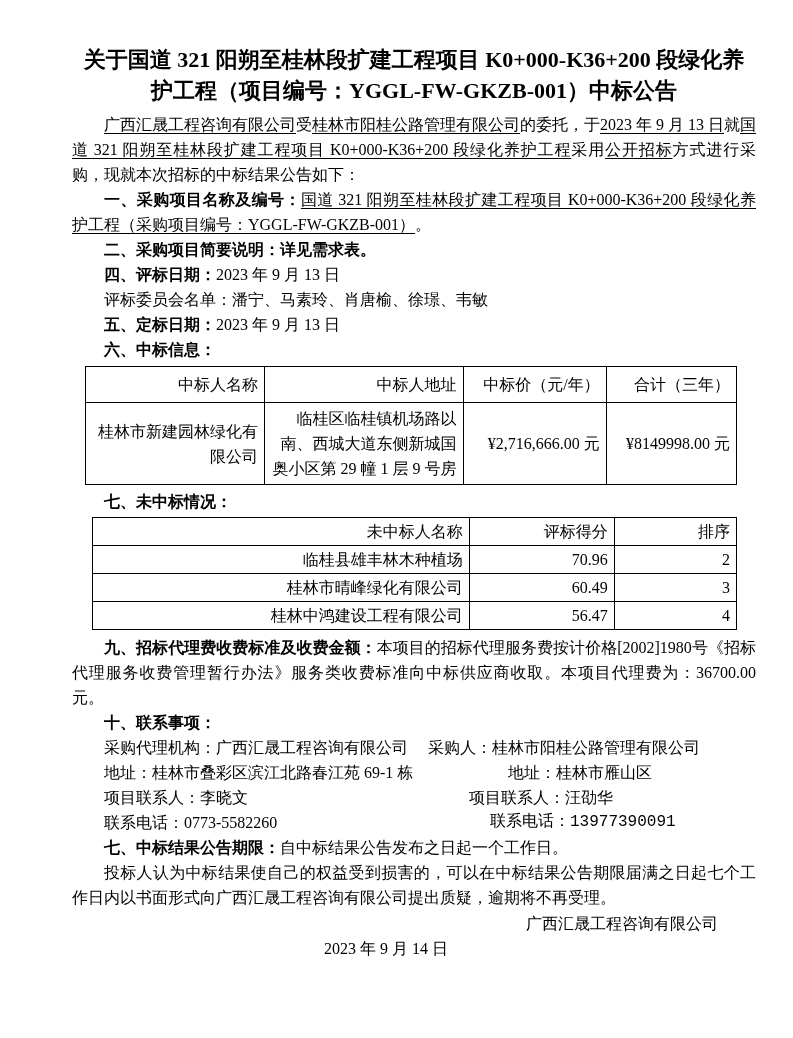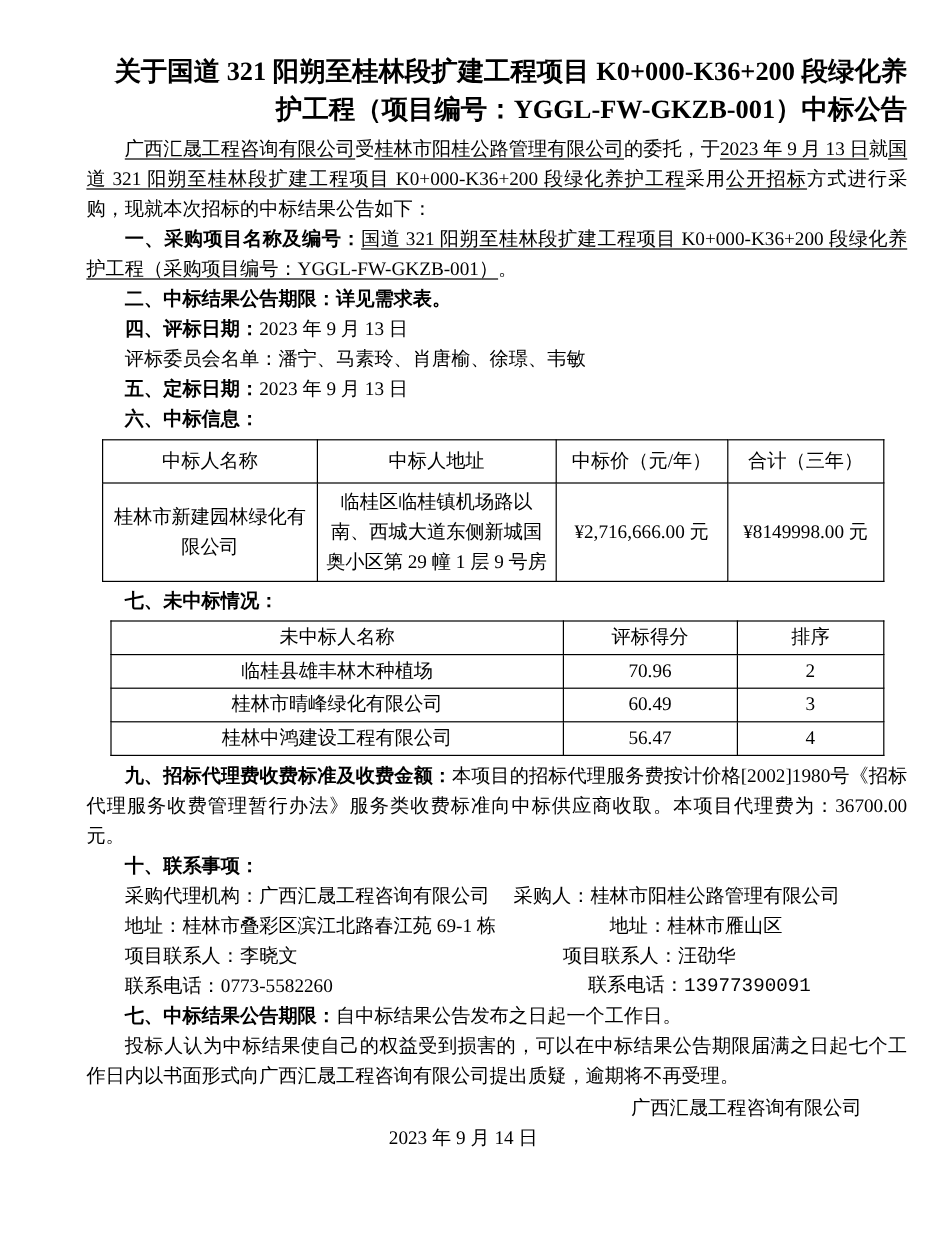--- a/index.html
+++ b/index.html
@@ -10,39 +10,39 @@
     background:#ffffff;
     color:#000000;
     font-family:"Liberation Serif","DejaVu Serif",serif;
     font-size:16px;
     line-height:25px;
     box-sizing:border-box;
     padding:44px 37px 0 72px;
     overflow:hidden;
   }
   .title {
-    text-align:right;
+    text-align:center;
     font-size:22px;
     font-weight:bold;
     line-height:31px;
     margin:0 0 6px 0;
   }
   p.para {
     margin:0;
     text-align:justify;
     text-indent:2em;
   }
   .u { text-decoration:underline; text-underline-offset:3px; }
   b { font-weight:bold; }
 
   table { border-collapse:collapse; table-layout:fixed; }
   td, th {
     border:1px solid #000;
     font-weight:normal;
-    text-align:center;
+    text-align:right;
     vertical-align:middle;
     padding:3px 6px;
     line-height:25px;
     font-size:16px;
     box-sizing:border-box;
   }
   .winner-table {
     width:652px; margin:4px 0 4px 13px;
   }
   .winner-table .col1{width:27.5%}
@@ -77,21 +77,21 @@
 
   <div class="title">
     <div>关于国道 321 阳朔至桂林段扩建工程项目 K0+000-K36+200 段绿化养</div>
     <div>护工程（项目编号：YGGL-FW-GKZB-001）中标公告</div>
   </div>
 
   <p class="para"><span class="u">广西汇晟工程咨询有限公司</span><span>受</span><span class="u">桂林市阳桂公路管理有限公司</span><span>的委托，于</span><span class="u">2023 年 9 月 13 日</span><span>就</span><span class="u">国道 321 阳朔至桂林段扩建工程项目 K0+000-K36+200 段绿化养护工程</span><span>采用</span><span class="u">公开招标</span><span>方式进行采购，现就本次招标的中标结果公告如下：</span></p>
 
   <p class="para"><b>一、采购项目名称及编号：</b><span class="u">国道 321 阳朔至桂林段扩建工程项目 K0+000-K36+200 段绿化养护工程（采购项目编号：YGGL-FW-GKZB-001）</span><span>。</span></p>
 
-  <p class="para"><b>二、中标结果公告期限：</b><b>详见需求表。</b></p>
+  <p class="para"><b>二、采购项目简要说明：</b><b>详见需求表。</b></p>
 
 
   <p class="para"><b>四、评标日期：</b><span>2023 年 9 月 13 日</span></p>
   <p class="para">评标委员会名单：潘宁、马素玲、肖唐榆、徐璟、韦敏</p>
 
   <p class="para"><b>五、定标日期：</b><span>2023 年 9 月 13 日</span></p>
 
   <p class="para"><b>六、中标信息：</b></p>
 
   <table class="winner-table">

